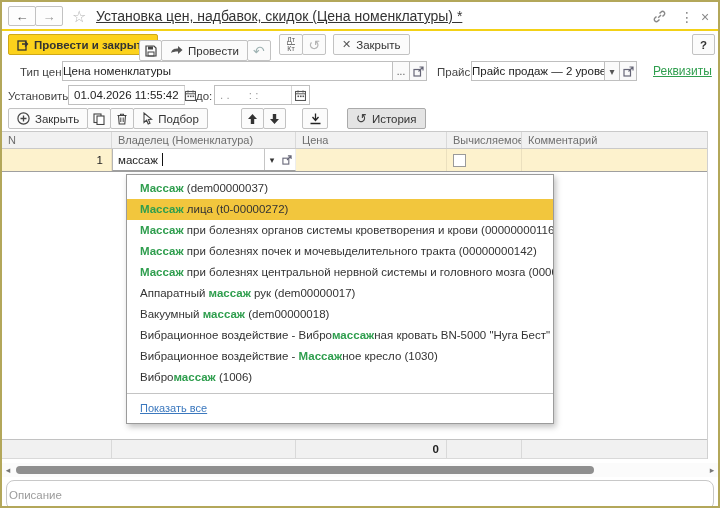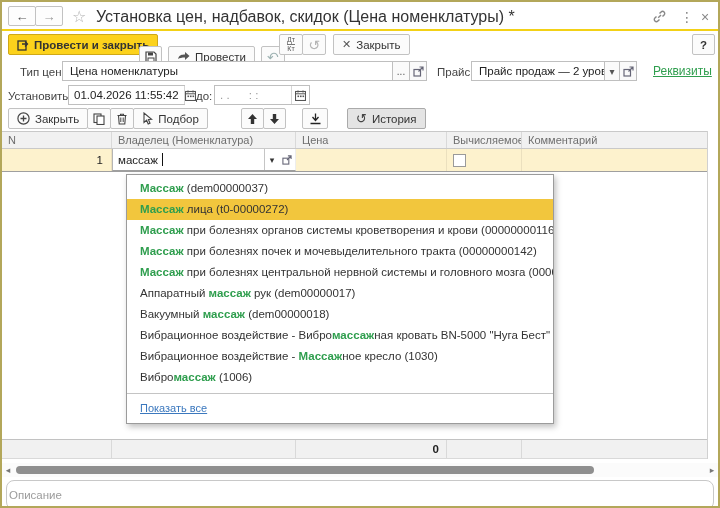--- a/index.html
+++ b/index.html
@@ -6,42 +6,42 @@
   html,body { width:720px; height:508px; }
   body { font-family:"Liberation Sans","DejaVu Sans",sans-serif; background:#fff; position:relative; overflow:hidden; }
   .frame { position:absolute; inset:0; border:2px solid #b3a75a; pointer-events:none; z-index:50; }
 
   
   .titlebar { position:absolute; left:2px; top:2px; right:2px; height:27px; background:#fff; }
   .navgroup { position:absolute; left:6px; top:4px; display:flex; }
   .navbtn { width:28px; height:20px; border:1px solid #c2c2c2; background:#fdfdfd; border-radius:2px; display:flex; align-items:center; justify-content:center; font-size:13px; color:#555; cursor:pointer; }
   .navbtn + .navbtn { margin-left:-1px; color:#9a9a9a; }
   .star { position:absolute; left:70px; top:5px; font-size:16px; color:#b5b5b5; }
-  .wintitle { position:absolute; left:94px; top:6px; font-size:16px; color:#333; white-space:nowrap; }
+  .wintitle { position:absolute; left:94px; top:6px; font-size:14px; color:#333; white-space:nowrap;text-decoration:underline; }
   .tb-ico { position:absolute; top:7px; color:#888; font-size:13px; cursor:pointer; }
   .yellow-line { position:absolute; left:2px; top:29px; width:716px; height:2px; background:#f3d116; }
 
   
   .toolbar { position:absolute; left:2px; top:32px; right:2px; height:24px; }
   .btn { height:21px; border:1px solid #c2c2c2; background:#fbfbfb; border-radius:2px; font-size:11.5px; color:#333; display:inline-flex; align-items:center; justify-content:center; padding:0 8px; cursor:pointer; white-space:nowrap; }
   .btn .bico { margin-right:5px; display:inline-flex; }
   .btn-primary { position:absolute; left:6px; top:2px; background:#fcd21c; border-color:#cfa817; font-weight:bold; }
-  .g1 { position:absolute; left:137px; top:14px; display:flex;gap:7px; }
+  .g1 { position:absolute; left:137px; top:8px; display:flex; }
   .g1 .btn + .btn { margin-left:-1px; }
   .g2 { position:absolute; left:277px; top:2px; display:flex; }
   .g2 .btn + .btn { margin-left:-1px; }
   .btn-close { position:absolute; left:331px; top:2px; }
   .btn-help { position:absolute; left:690px; top:2px; width:23px; padding:0; font-weight:bold; }
   .ico-dis { color:#b5b5b5; }
   .dtkt { font-size:7px; line-height:8px; color:#555; text-align:center; }
   .dtkt .dt { border-bottom:1px solid #777; display:block; }
 
   
   .flabel { position:absolute; font-size:11.5px; color:#444; white-space:nowrap; }
-  .field { position:absolute; height:20px; border:1px solid #bfbfbf; background:#fff; font-size:11.5px; color:#222; display:flex; align-items:center; padding:0 7px; white-space:pre; overflow:hidden; }
+  .field { position:absolute; height:20px; border:1px solid #bfbfbf; background:#fff; font-size:11.5px; color:#222; display:flex; align-items:center; padding:0 0; white-space:pre; overflow:hidden; }
   .fbtn { position:absolute; height:20px; border:1px solid #bfbfbf; background:#fafafa; display:flex; align-items:center; justify-content:center; font-size:10px; color:#555; cursor:pointer; }
   .greenlink { position:absolute; font-size:12px; color:#2f9e4e; text-decoration:underline; cursor:pointer; }
   .datefield { position:absolute; height:20px; border:1px solid #bfbfbf; background:#fff; display:flex; align-items:center; }
   .datefield .dtext { flex:1; font-size:11.5px; color:#222; padding:0 5px; white-space:pre; }
   .datefield .dtext.empty { color:#9a9a9a; }
   .datefield .calbtn { width:18px; height:18px; border-left:1px solid #d5d5d5; display:flex; align-items:center; justify-content:center; cursor:pointer; }
 
   
   .ttb { position:absolute; left:2px; top:106px; right:2px; height:24px; }
   .ttb .grp { position:absolute; top:2px; display:flex; }

